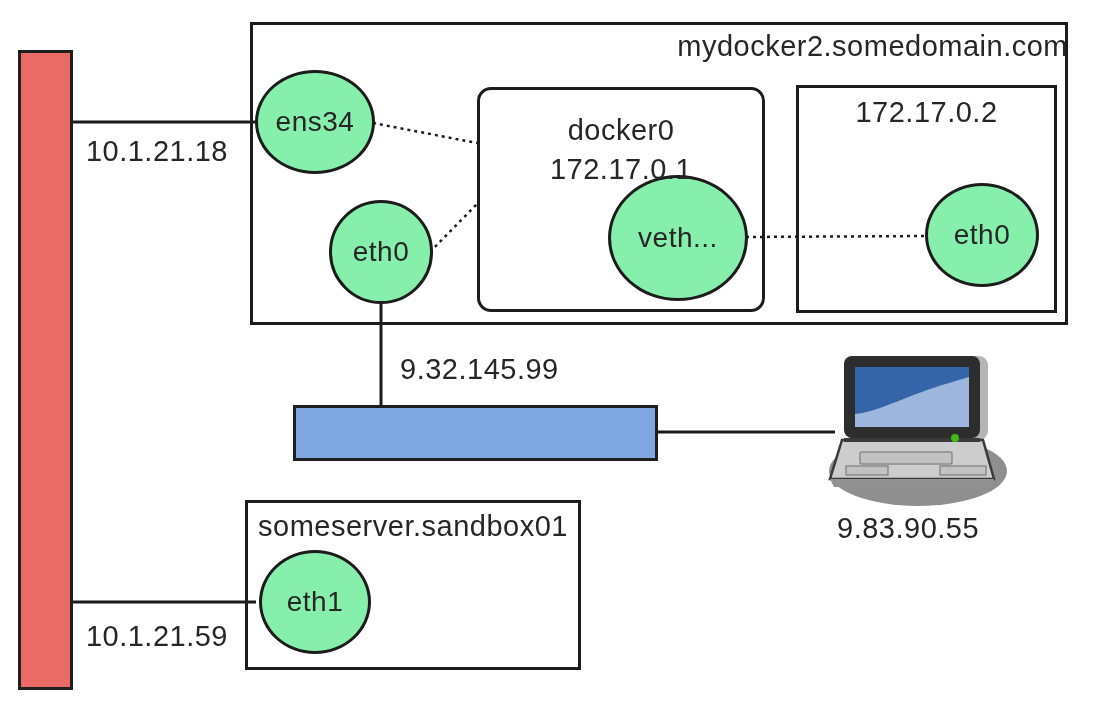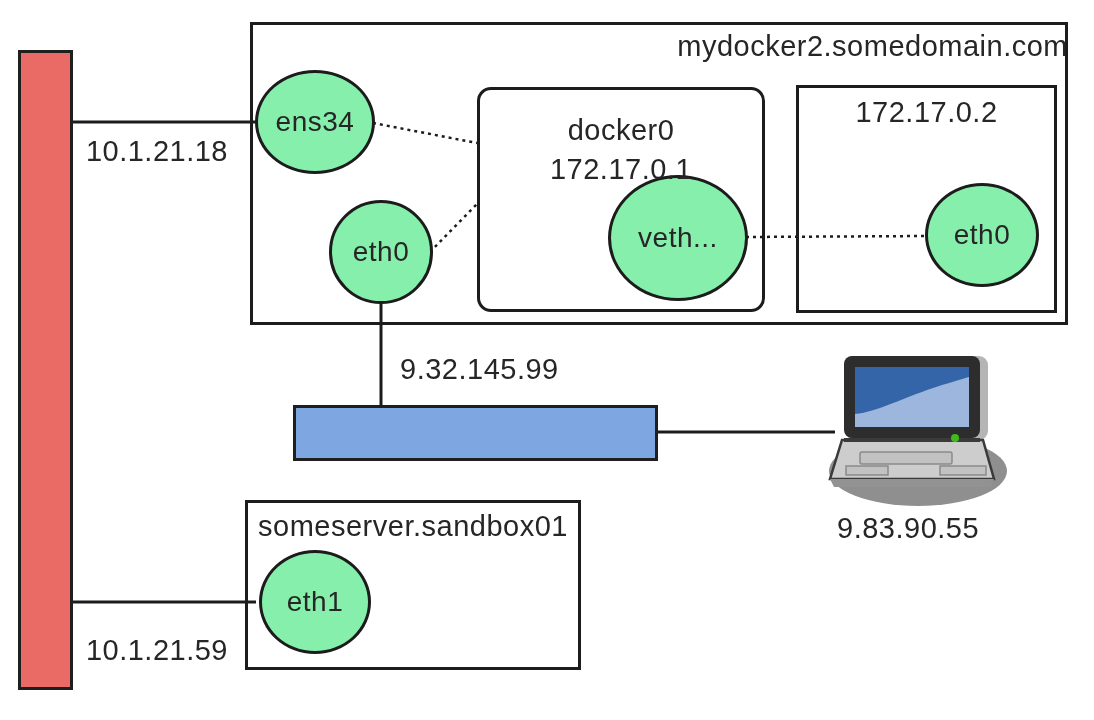--- a/index.html
+++ b/index.html
@@ -31,21 +31,21 @@
   .iface.eth1{left:259px;top:550px;width:112px;height:104px;}
   .txt{position:absolute;font-size:29px;line-height:30px;letter-spacing:0.5px;white-space:nowrap;}
   .box-title{text-align:center;}
   .title-host{left:250px;top:31px;width:818px;text-align:right;}
   .title-server{left:245px;top:511px;width:336px;}
   .two-line{position:absolute;text-align:center;font-size:29px;line-height:39px;letter-spacing:0.5px;}
   .title-docker0{left:477px;top:93px;width:288px;margin-top:18px;}
   .title-container{left:796px;top:93px;width:261px;}
   .ip-right{text-align:right;}
   .ip-red-top{left:58px;top:136px;width:170px;}
-  .ip-red-bottom{left:58px;top:621px;width:170px;margin-top:14px;}
+  .ip-red-bottom{left:58px;top:621px;width:170px;}
   .ip-blue{left:400px;top:354px;}
   .ip-laptop{left:837px;top:513px;}
   svg.connectors{position:absolute;left:0;top:0;pointer-events:none;}
   .laptop{position:absolute;left:822px;top:348px;}
 </style>
 </head>
 <body>
 
 <div class="canvas">
 

